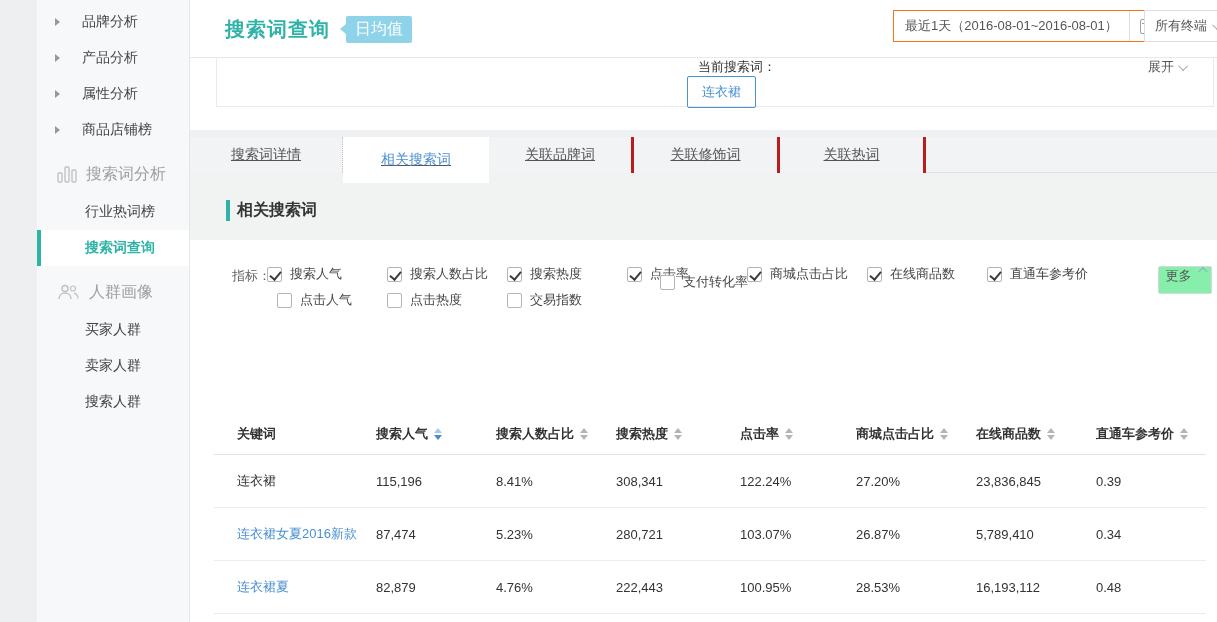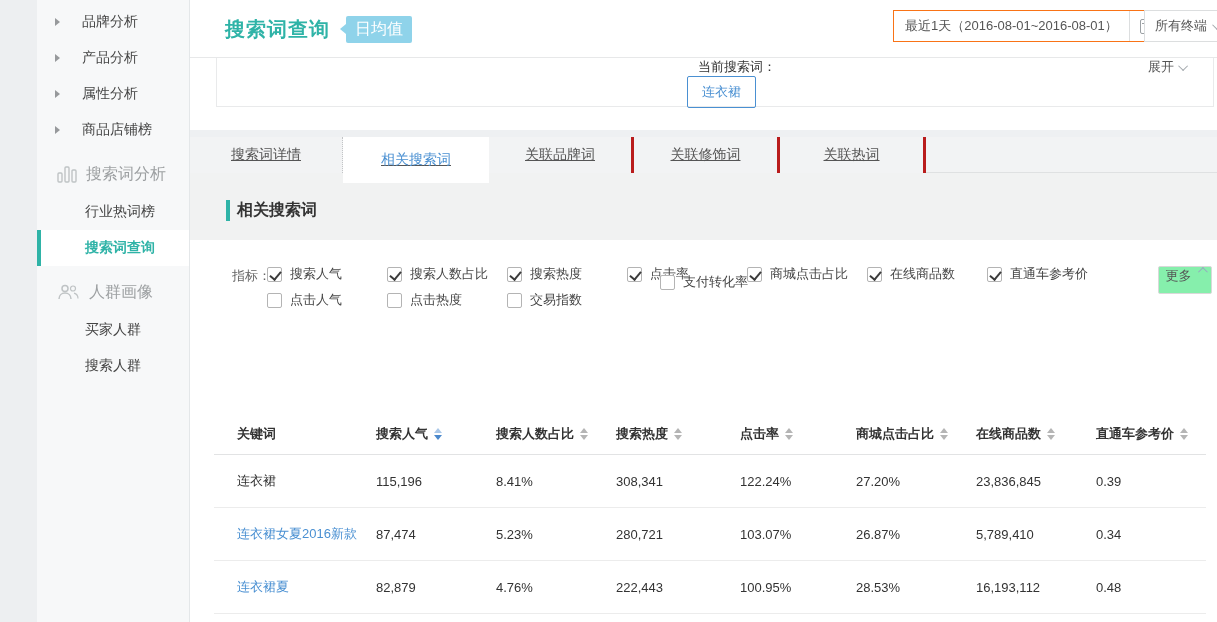--- a/index.html
+++ b/index.html
@@ -124,20 +124,21 @@
           <svg width="23" height="16" viewBox="0 0 23 16">
             <circle cx="8" cy="4.5" r="3" fill="none" stroke="#bfc3c5" stroke-width="1.5"></circle>
             <path d="M2 15c0-3.5 2.5-6 6-6s6 2.5 6 6" fill="none" stroke="#bfc3c5" stroke-width="1.5"></path>
             <circle cx="16" cy="4.5" r="2.5" fill="none" stroke="#bfc3c5" stroke-width="1.2"></circle>
             <path d="M17 9.2c2.3.6 4 2.7 4 5.4" fill="none" stroke="#bfc3c5" stroke-width="1.2"></path>
           </svg>
         </span>
         <span>人群画像</span>
       </div>
       <div class="side-sub">买家人群</div>
+      <div class="side-sub">卖家人群</div>
       <div class="side-sub">搜索人群</div>
     </aside>
 
   <div class="header-block">
     <div class="title-row">
       <span class="page-title">搜索词查询</span>
       <span class="badge">日均值</span>
     </div>
     <div class="datebox">
       <span class="dtext">最近1天（2016-08-01~2016-08-01）</span>
@@ -200,21 +201,21 @@
             <span>商城点击占比</span>
           </label>
           <label class="ind-item" style="left: 677px; top: 25px;">
             <span class="cb checked"></span>
             <span>在线商品数</span>
           </label>
           <label class="ind-item" style="left: 797px; top: 25px;">
             <span class="cb checked"></span>
             <span>直通车参考价</span>
           </label>
-          <label class="ind-item" style="left: 77px; top: 51px; justify-content: center;">
+          <label class="ind-item" style="left: 87px; top: 51px; justify-content: center;">
             <span class="cb"></span>
             <span>点击人气</span>
           </label>
           <label class="ind-item" style="left: 197px; top: 51px;">
             <span class="cb"></span>
             <span>点击热度</span>
           </label>
           <label class="ind-item" style="left: 317px; top: 51px;">
             <span class="cb"></span>
             <span>交易指数</span>

